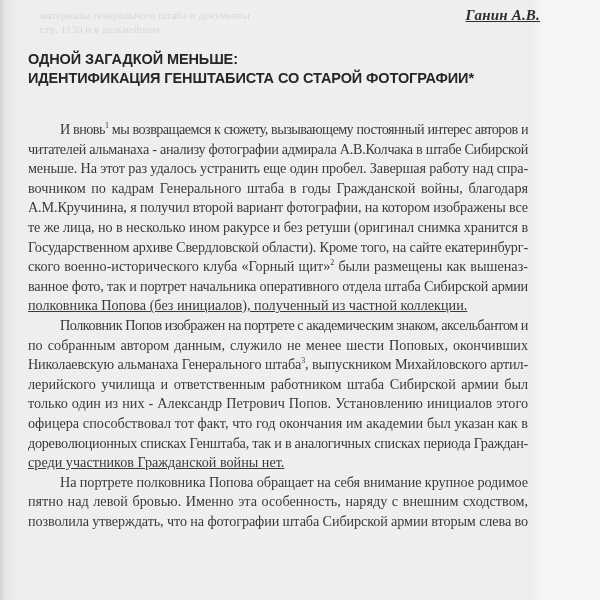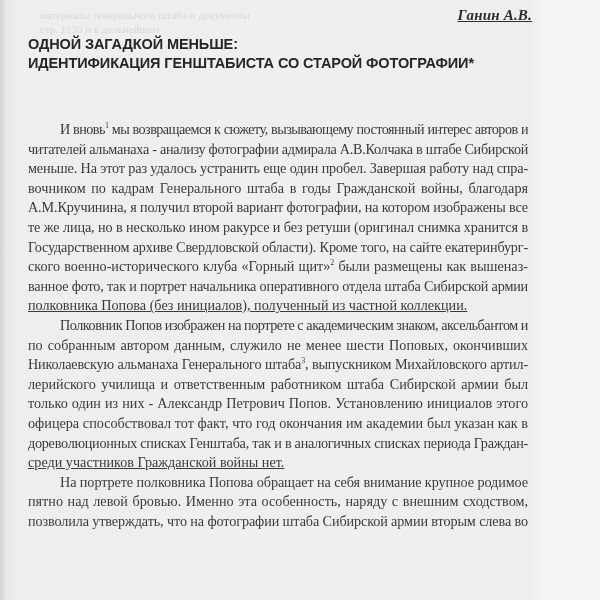--- a/index.html
+++ b/index.html
@@ -34,34 +34,34 @@
       left: 40px;
       top: 8px;
       font-family: "Liberation Serif", serif;
       font-size: 11px;
       color: #d8d8d8;
       line-height: 14px;
       white-space: nowrap;
     }
     .author {
       position: absolute;
-      right: 68px;
+      right: 60px;
       top: 7px;
       font-family: "Liberation Serif", serif;
       font-style: italic;
       font-weight: bold;
       font-size: 15px;
       color: #2e2e2e;
       text-decoration: underline;
       letter-spacing: 0.2px;
     }
     .title {
       position: absolute;
       left: 28px;
-      top: 35px;
+      top: 50px;
       font-family: "Liberation Sans", sans-serif;
       font-weight: bold;
       font-size: 14.5px;
       line-height: 19px;
       color: #262626;
       letter-spacing: -0.1px;
     }
     .title .line { display: block; white-space: nowrap; }
     .body {
       position: absolute;

